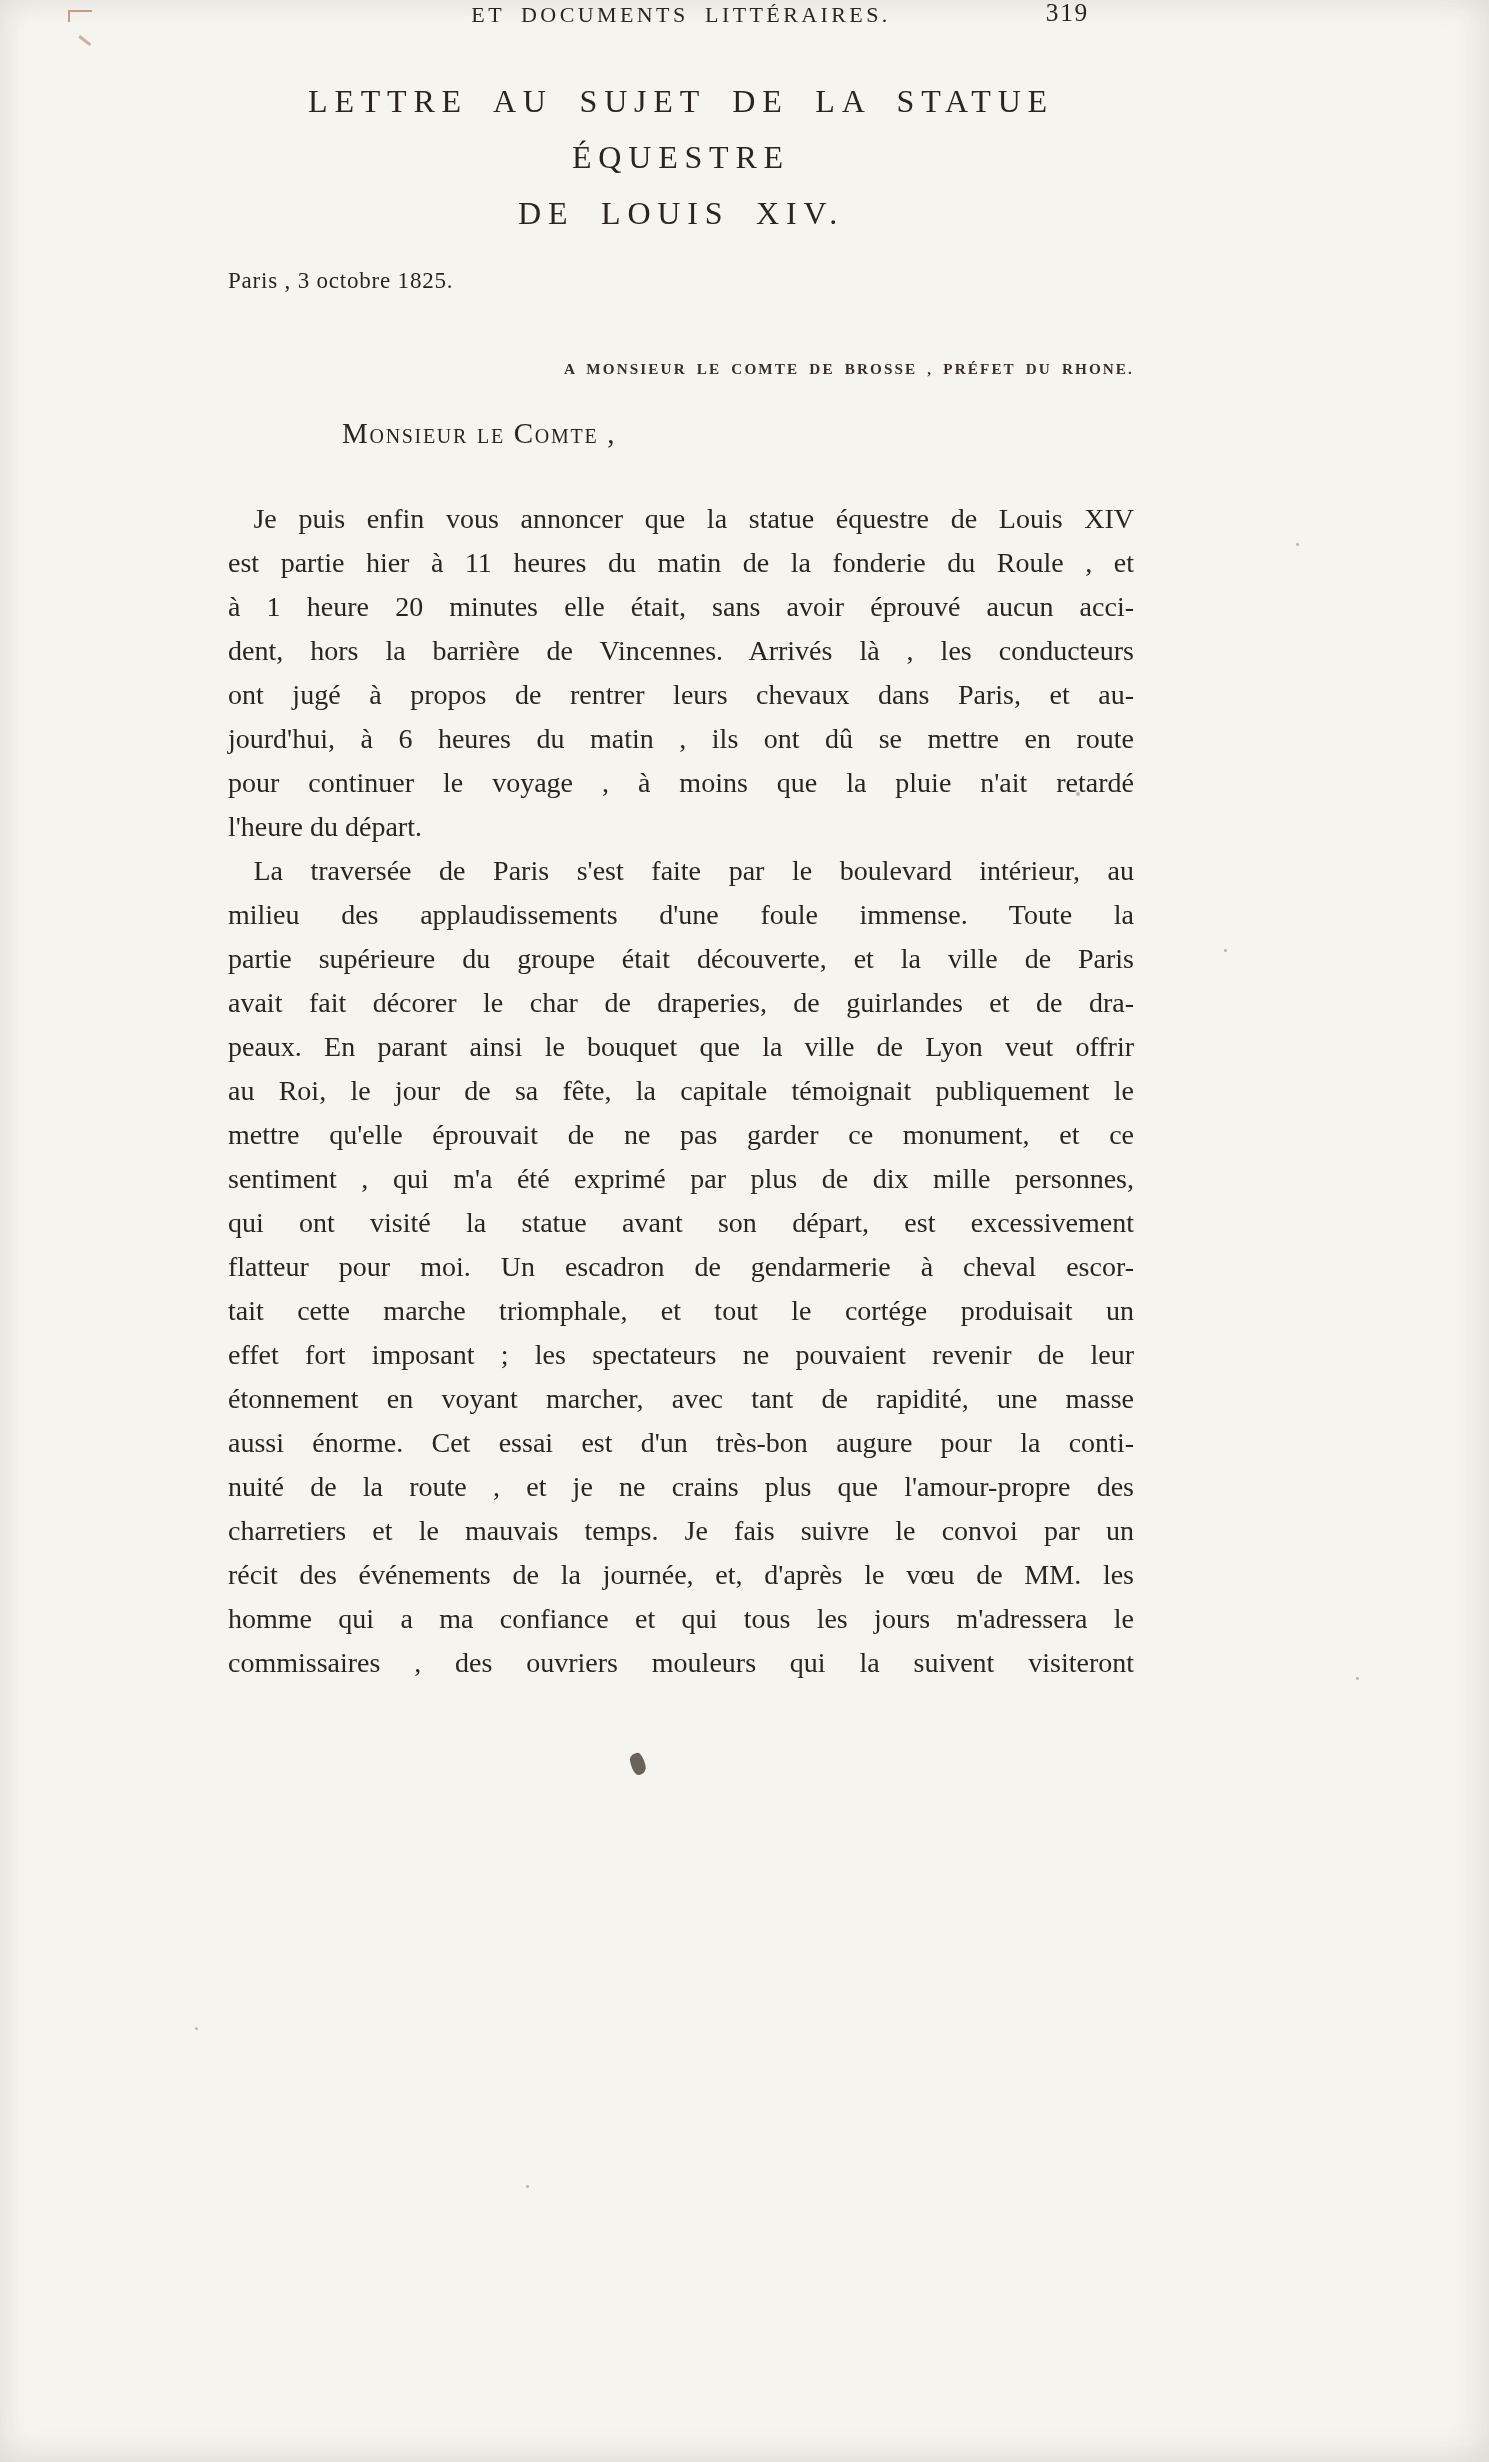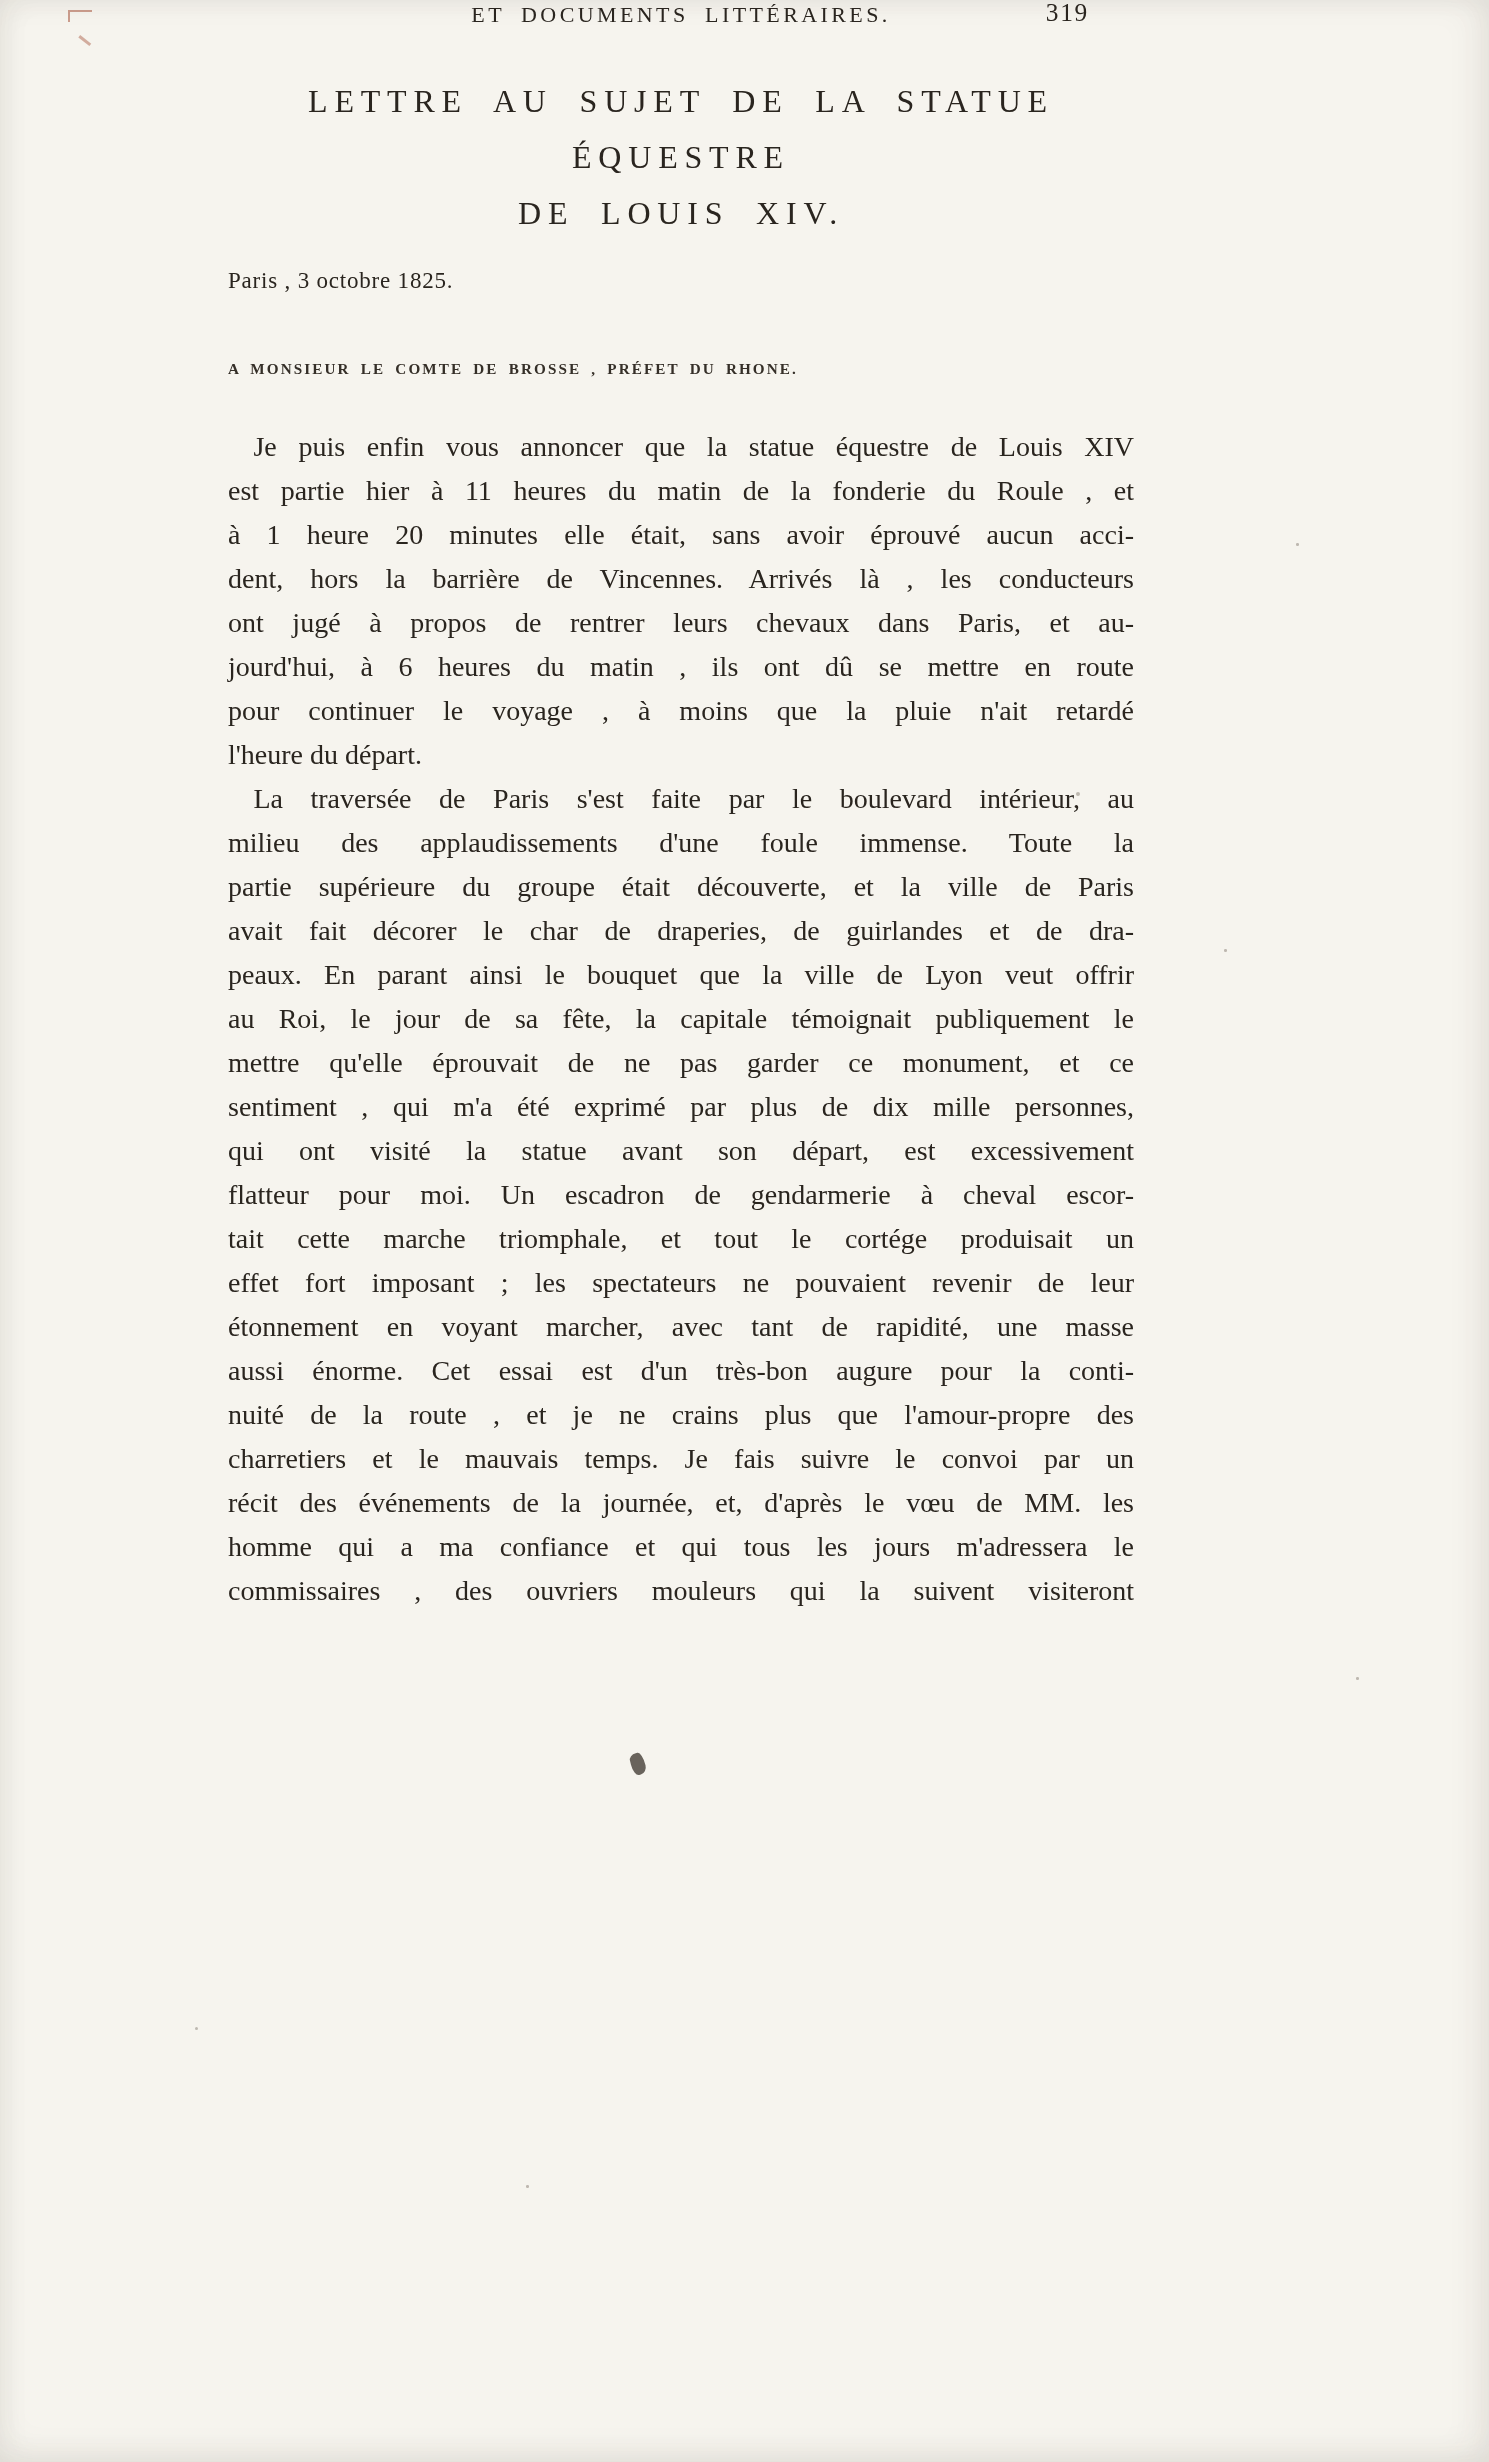--- a/index.html
+++ b/index.html
@@ -61,21 +61,21 @@
   .dateline {
     box-sizing: border-box;
     margin-top: 27px;
     padding-right: 148px;
     font-size: 23px;
     letter-spacing: 0.8px;
   }
 
   .address {
     margin-top: 66px;
-    text-align: left;
+    text-align: right;
     font-size: 15.2px;
     font-weight: bold;
     letter-spacing: 2.1px;
     word-spacing: 4.2px;
     color: #352f28;
   }
 
   .salutation {
     margin: 39px 0 0 342px;
     font-variant: small-caps;
@@ -149,20 +149,21 @@
 
     <h1 class="title">
       <span class="title-line">LETTRE AU SUJET DE LA STATUE ÉQUESTRE</span>
       <span class="title-line">DE LOUIS XIV.</span>
     </h1>
 
     <div class="dateline measure">Paris , 3 octobre 1825.</div>
 
     <div class="address measure">A MONSIEUR LE COMTE DE BROSSE , PRÉFET DU RHONE.</div>
 
+    <div class="salutation">Monsieur le Comte ,</div>
 
     <div class="letter-body measure">
       <section class="paragraph">
           <div class="line first">Je puis enfin vous annoncer que la statue équestre de Louis XIV</div>
           <div class="line">est partie hier à 11 heures du matin de la fonderie du Roule , et</div>
           <div class="line">à 1 heure 20 minutes elle était, sans avoir éprouvé aucun acci-</div>
           <div class="line">dent, hors la barrière de Vincennes. Arrivés là , les conducteurs</div>
           <div class="line">ont jugé à propos de rentrer leurs chevaux dans Paris, et au-</div>
           <div class="line">jourd'hui, à 6 heures du matin , ils ont dû se mettre en route</div>
           <div class="line">pour continuer le voyage , à moins que la pluie n'ait retardé</div>

